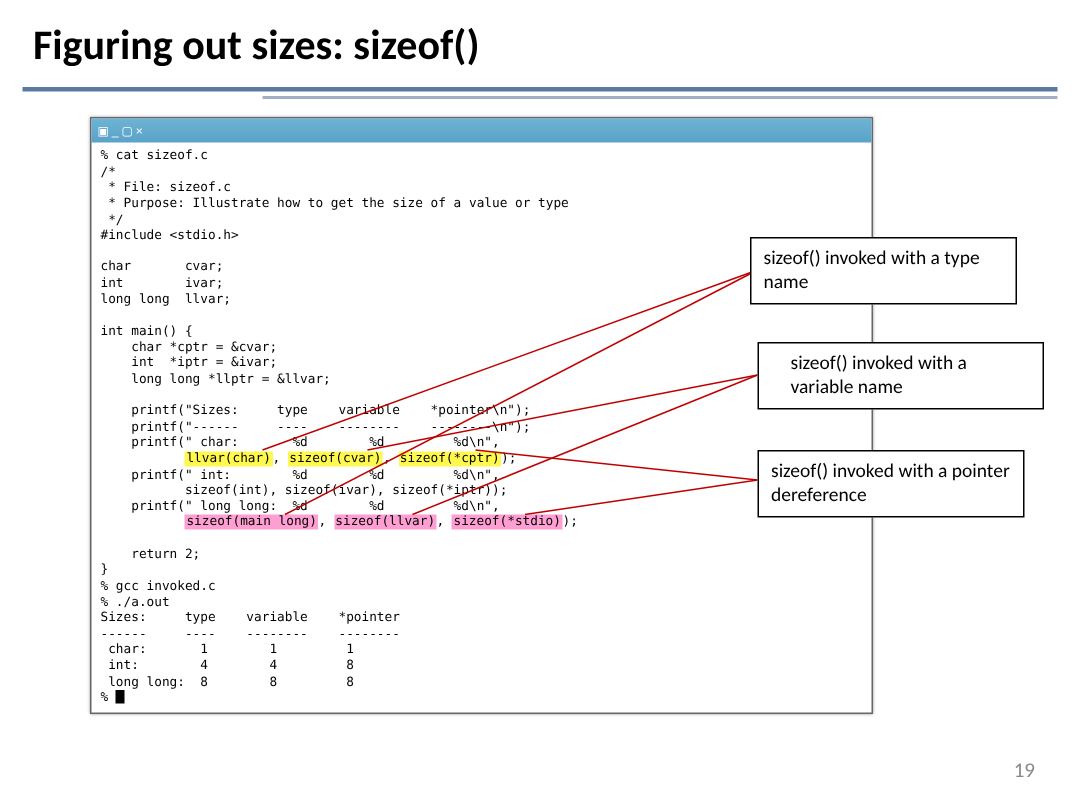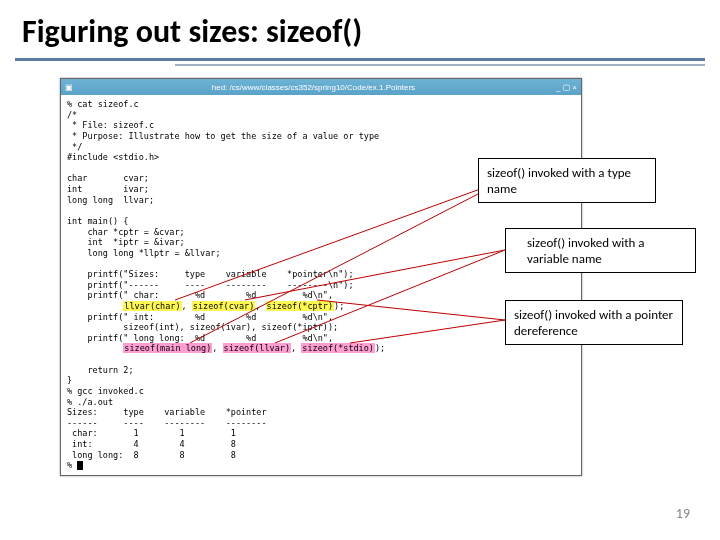--- a/index.html
+++ b/index.html
@@ -9,21 +9,21 @@
     height: 540px;
     background: #fff;
     font-family: Calibri, Arial, sans-serif;
     position: relative;
     overflow: hidden;
   }
   .slide-title {
     position: absolute;
     top: 12px;
     left: 22px;
-    font-size: 32px;
+    font-size: 28px;
     font-weight: bold;
     color: #000;
   }
   .title-rule1 {
     position: absolute;
     top: 58px;
     left: 15px;
     width: 690px;
     height: 3px;
     background: #5b7aa0;
@@ -77,21 +77,21 @@
   .callout {
     position: absolute;
     border: 1px solid #000;
     background: #fff;
     padding: 6px 8px;
     font-size: 13px;
     color: #000;
     width: 160px;
     line-height: 1.2;
   }
-  .callout1 { top: 158px; left: 478px; }
+  .callout1 { top: 158px; left: 500px; }
   .callout2 { top: 228px; left: 505px; padding-left: 21px; }
   .callout3 { top: 300px; left: 505px; }
   svg.lines {
     position: absolute;
     top: 0; left: 0;
     width: 720px; height: 540px;
     pointer-events: none;
   }
   .page-num {
     position: absolute;
@@ -111,21 +111,20 @@
 </head>
 <body>
 
 <div class="slide-title">Figuring out sizes: sizeof()</div>
 <div class="title-rule1"></div>
 <div class="title-rule2"></div>
 
 <div class="term-window">
   <div class="term-titlebar">
     <span>▣</span>
-    <span class="spacer">hed: /cs/www/classes/cs352/spring10/Code/ex.1.Pointers</span>
     <span class="ctrl">_</span>
     <span class="ctrl">▢</span>
     <span class="ctrl">×</span>
   </div>
   <div class="term-body"><span>% cat sizeof.c</span>
 <span>/*</span>
 <span> * File: sizeof.c</span>
 <span> * Purpose: Illustrate how to get the size of a value or type</span>
 <span> */</span>
 <span>#include &lt;stdio.h&gt;</span>

